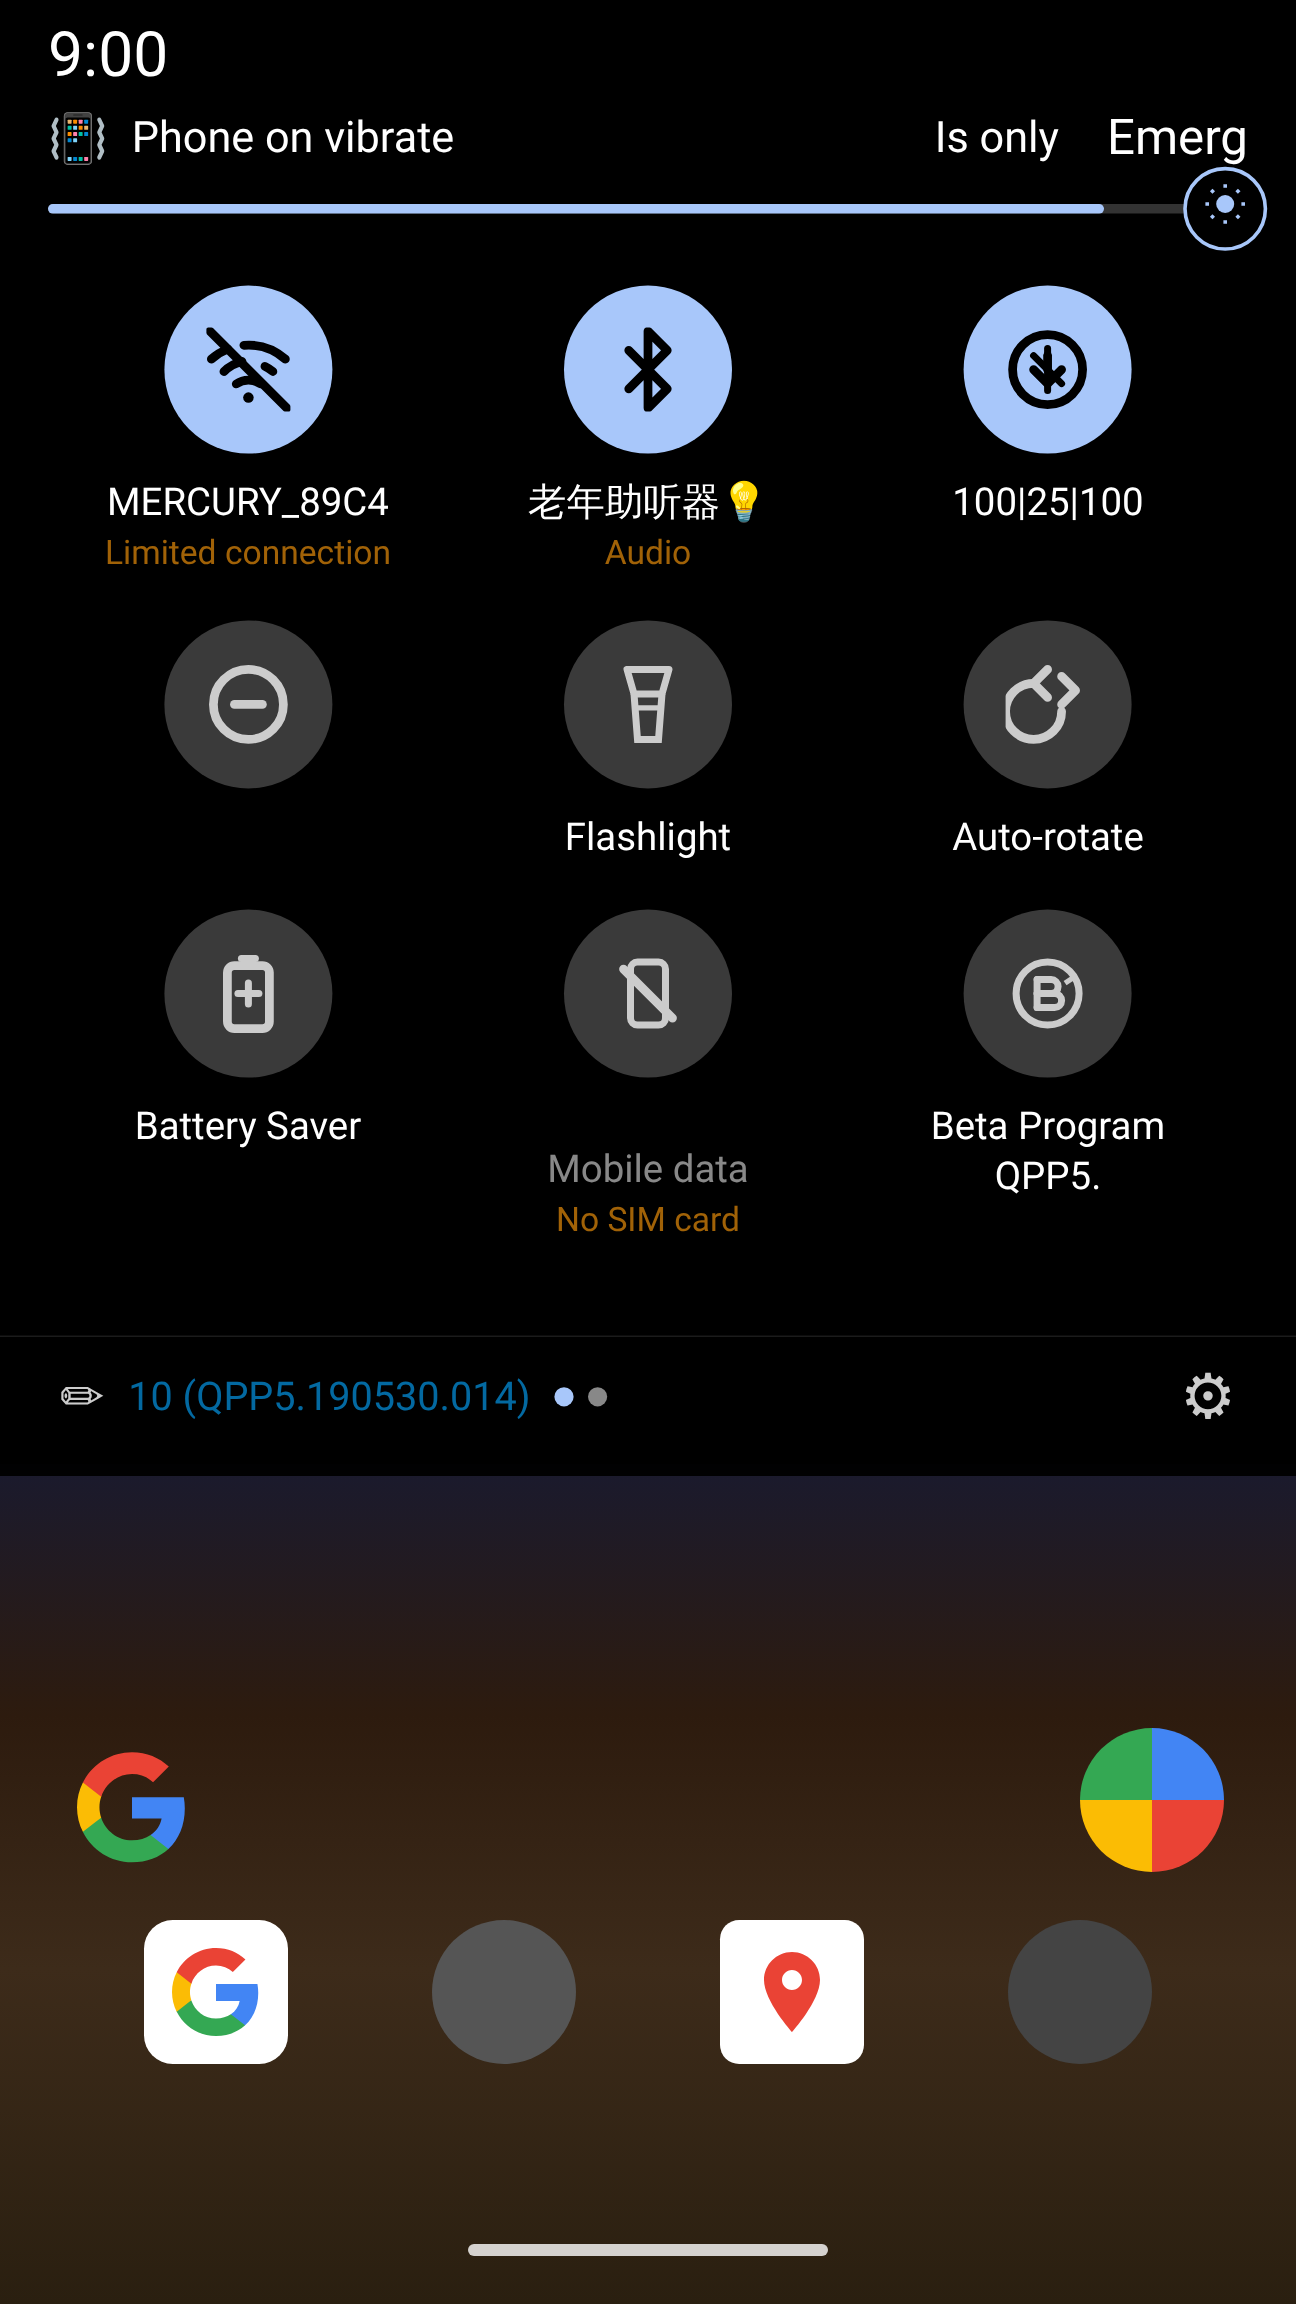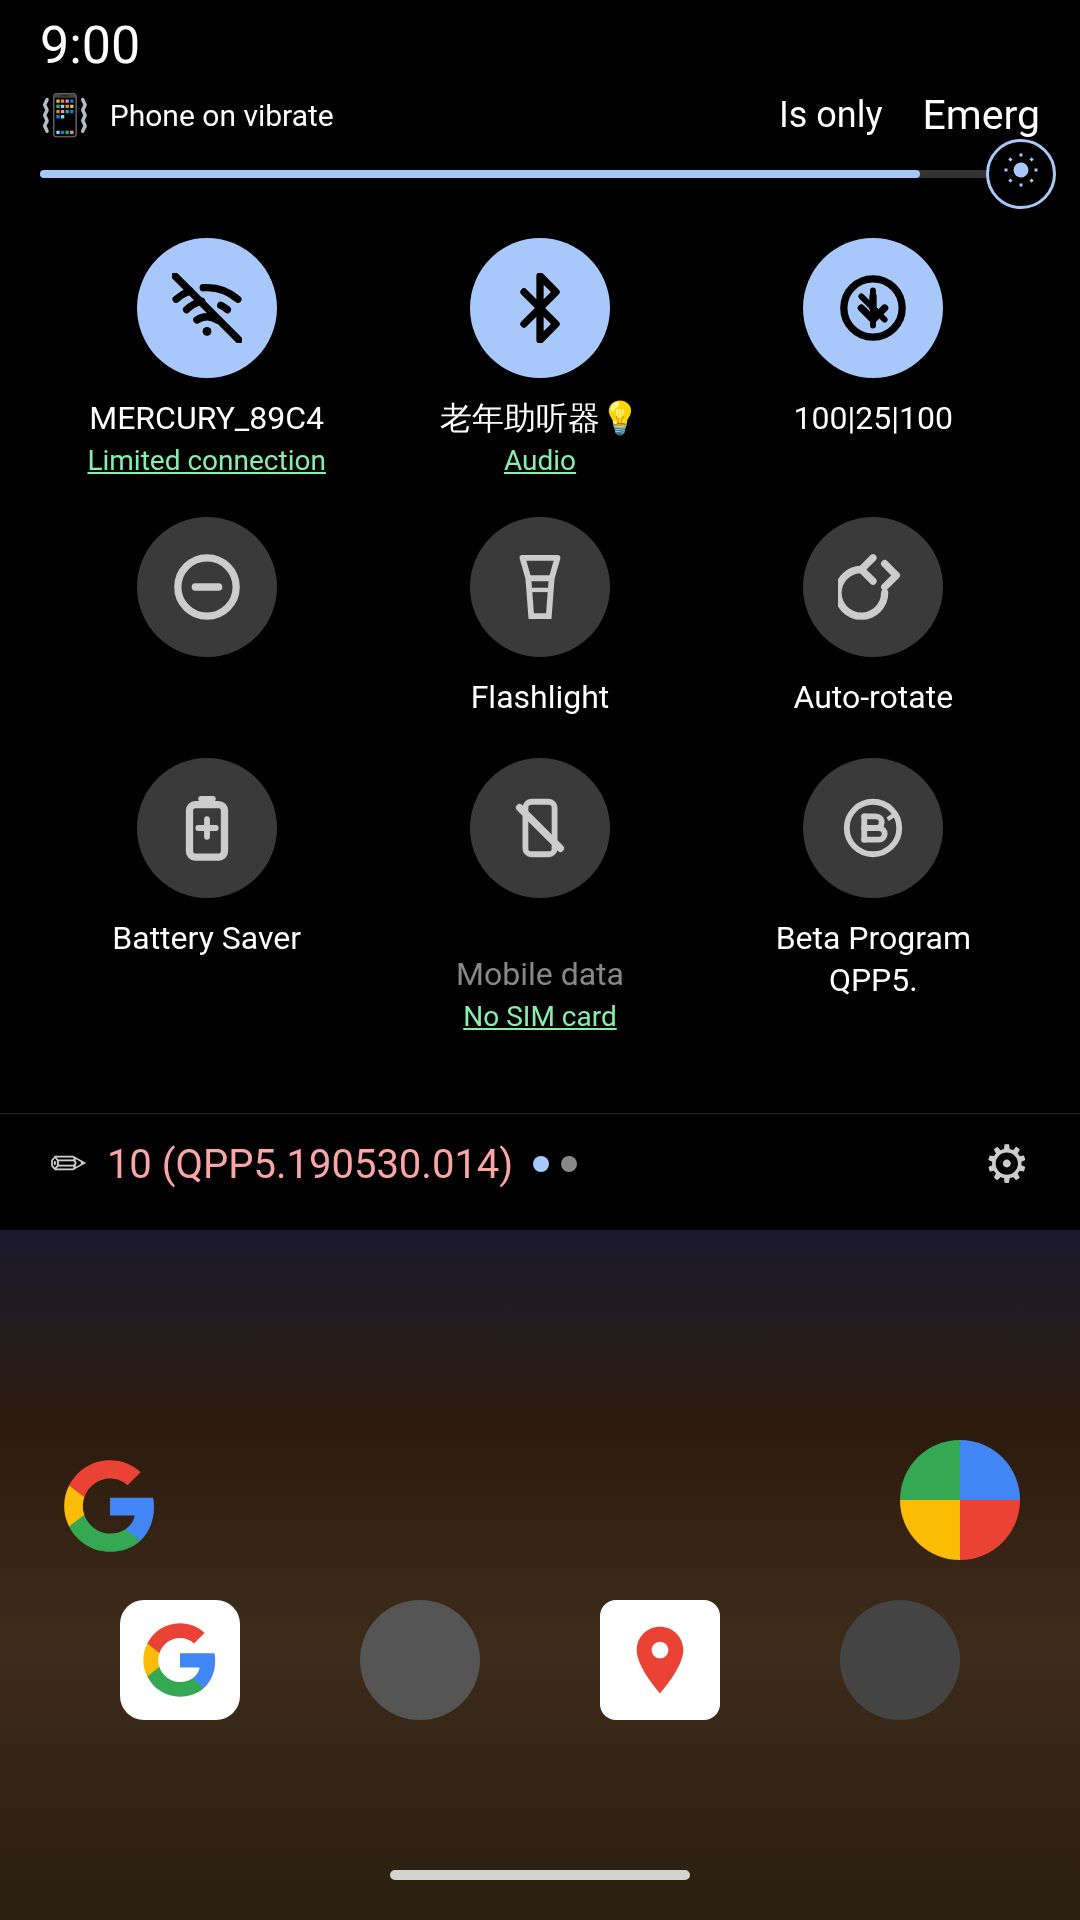--- a/index.html
+++ b/index.html
@@ -160,25 +160,24 @@
     }
 
     .tile-label {
       color: #fff;
       font-size: 32px;
       text-align: center;
       line-height: 1.3;
     }
 
     .tile-sublabel {
-      color: #86efac;
+      color: #a16207;
       font-size: 28px;
       text-align: left;
       margin-top: 4px;
-      text-decoration: underline;
     }
 
     
     .qs-footer {
       display: flex;
       align-items: center;
       justify-content: space-between;
       padding: 20px 50px;
       border-top: 1px solid #222;
       margin-top: 10px;
@@ -189,22 +188,22 @@
       align-items: center;
       gap: 20px;
     }
 
     .edit-icon {
       color: #ccc;
       font-size: 44px;
     }
 
     .build-text {
-      color: #fca5a5;
-      font-size: 40px;
+      color: #0369a1;
+      font-size: 33px;
     }
 
     .page-dots {
       display: flex;
       gap: 12px;
     }
 
     .dot {
       width: 16px;
       height: 16px;
@@ -307,21 +306,21 @@
 
 <div class="qs-panel">
 
   <div class="status-bar">
     <span class="status-time">9:00</span>
   </div>
 
   <div class="notification-bar">
     <div class="notification-left">
       <span class="vibrate-icon">📳</span>
-      <span style="color:#fff;font-size:30px;">Phone on vibrate</span>
+      <span style="color:#fff;font-size:36px;">Phone on vibrate</span>
     </div>
     <div class="notification-right">
       <span>Is only</span>
       <span style="color:#fff;font-size:41px;">Emerg</span>
     </div>
   </div>
 
   <div class="brightness-container">
     <div class="brightness-slider">
       <div class="brightness-fill"></div>

